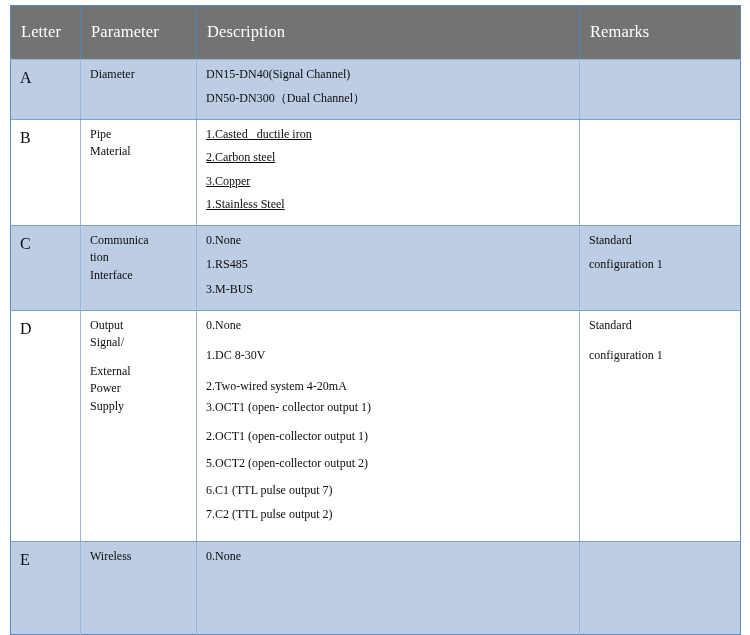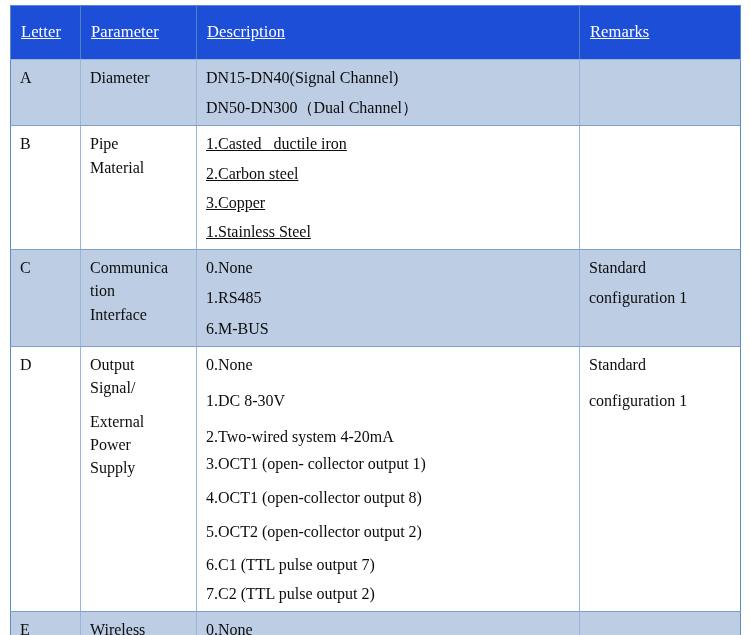--- a/index.html
+++ b/index.html
@@ -29,37 +29,36 @@
     table-layout: fixed;
     border: 1px solid #5b8bc4;
   }
 
   table.spec col.c-letter { width: 70px; }
   table.spec col.c-param  { width: 116px; }
   table.spec col.c-desc   { width: 383px; }
   table.spec col.c-remark { width: 161px; }
 
   thead th {
-    background: #1d4ed8;
+    background: #737373;
     color: #ffffff;
     font-weight: normal;
     font-size: 16.5px;
     text-align: left;
     vertical-align: middle;
     padding: 8px 0 9px 10px;
     border-right: 1px solid #4f81bd;
     border-bottom: 1px solid #9ab5da;
     height: 36px;
     letter-spacing: 0.1px;
-    text-decoration: underline;
   }
   thead th:last-child { border-right: none; }
 
   tbody td {
-    font-size: 16px;
+    font-size: 12px;
     color: #0c0c0c;
     vertical-align: top;
     padding: 6px 4px 6px 9px;
     border-right: 1px solid #9ab5da;
     border-bottom: 1px solid #7aa0cf;
     line-height: 1.45;
     word-wrap: break-word;
     overflow-wrap: break-word;
   }
   tbody td:last-child { border-right: none; }
@@ -153,21 +152,21 @@
           <div class="param-lines">
             <div class="tight">Communica</div>
             <div>tion</div>
             <div style="">Interface</div>
           </div>
         </td>
         <td>
           <div class="cell-lines">
             <div>0.None</div>
             <div>1.RS485</div>
-            <div>6.M-BUS</div>
+            <div>3.M-BUS</div>
           </div>
         </td>
         <td>
           <div class="cell-lines">
             <div>Standard</div>
             <div>configuration 1</div>
           </div>
         </td>
       </tr>
 
@@ -181,21 +180,21 @@
             <div class="tight">Power</div>
             <div>Supply</div>
           </div>
         </td>
         <td>
           <div class="cell-lines">
             <div style="margin-bottom:13px">0.None</div>
             <div style="margin-bottom:13px">1.DC 8-30V</div>
             <div>2.Two-wired system 4-20mA</div>
             <div style="margin-bottom:11px">3.OCT1 (open- collector output 1)</div>
-            <div style="margin-bottom:10px">4.OCT1 (open-collector output 8)</div>
+            <div style="margin-bottom:10px">2.OCT1 (open-collector output 1)</div>
             <div style="margin-bottom:10px">5.OCT2 (open-collector output 2)</div>
             <div style="margin-bottom:6px">6.C1 (TTL pulse output 7)</div>
             <div>7.C2 (TTL pulse output 2)</div>
           </div>
         </td>
         <td>
           <div class="cell-lines">
             <div style="margin-bottom:13px">Standard</div>
             <div>configuration 1</div>
           </div>

